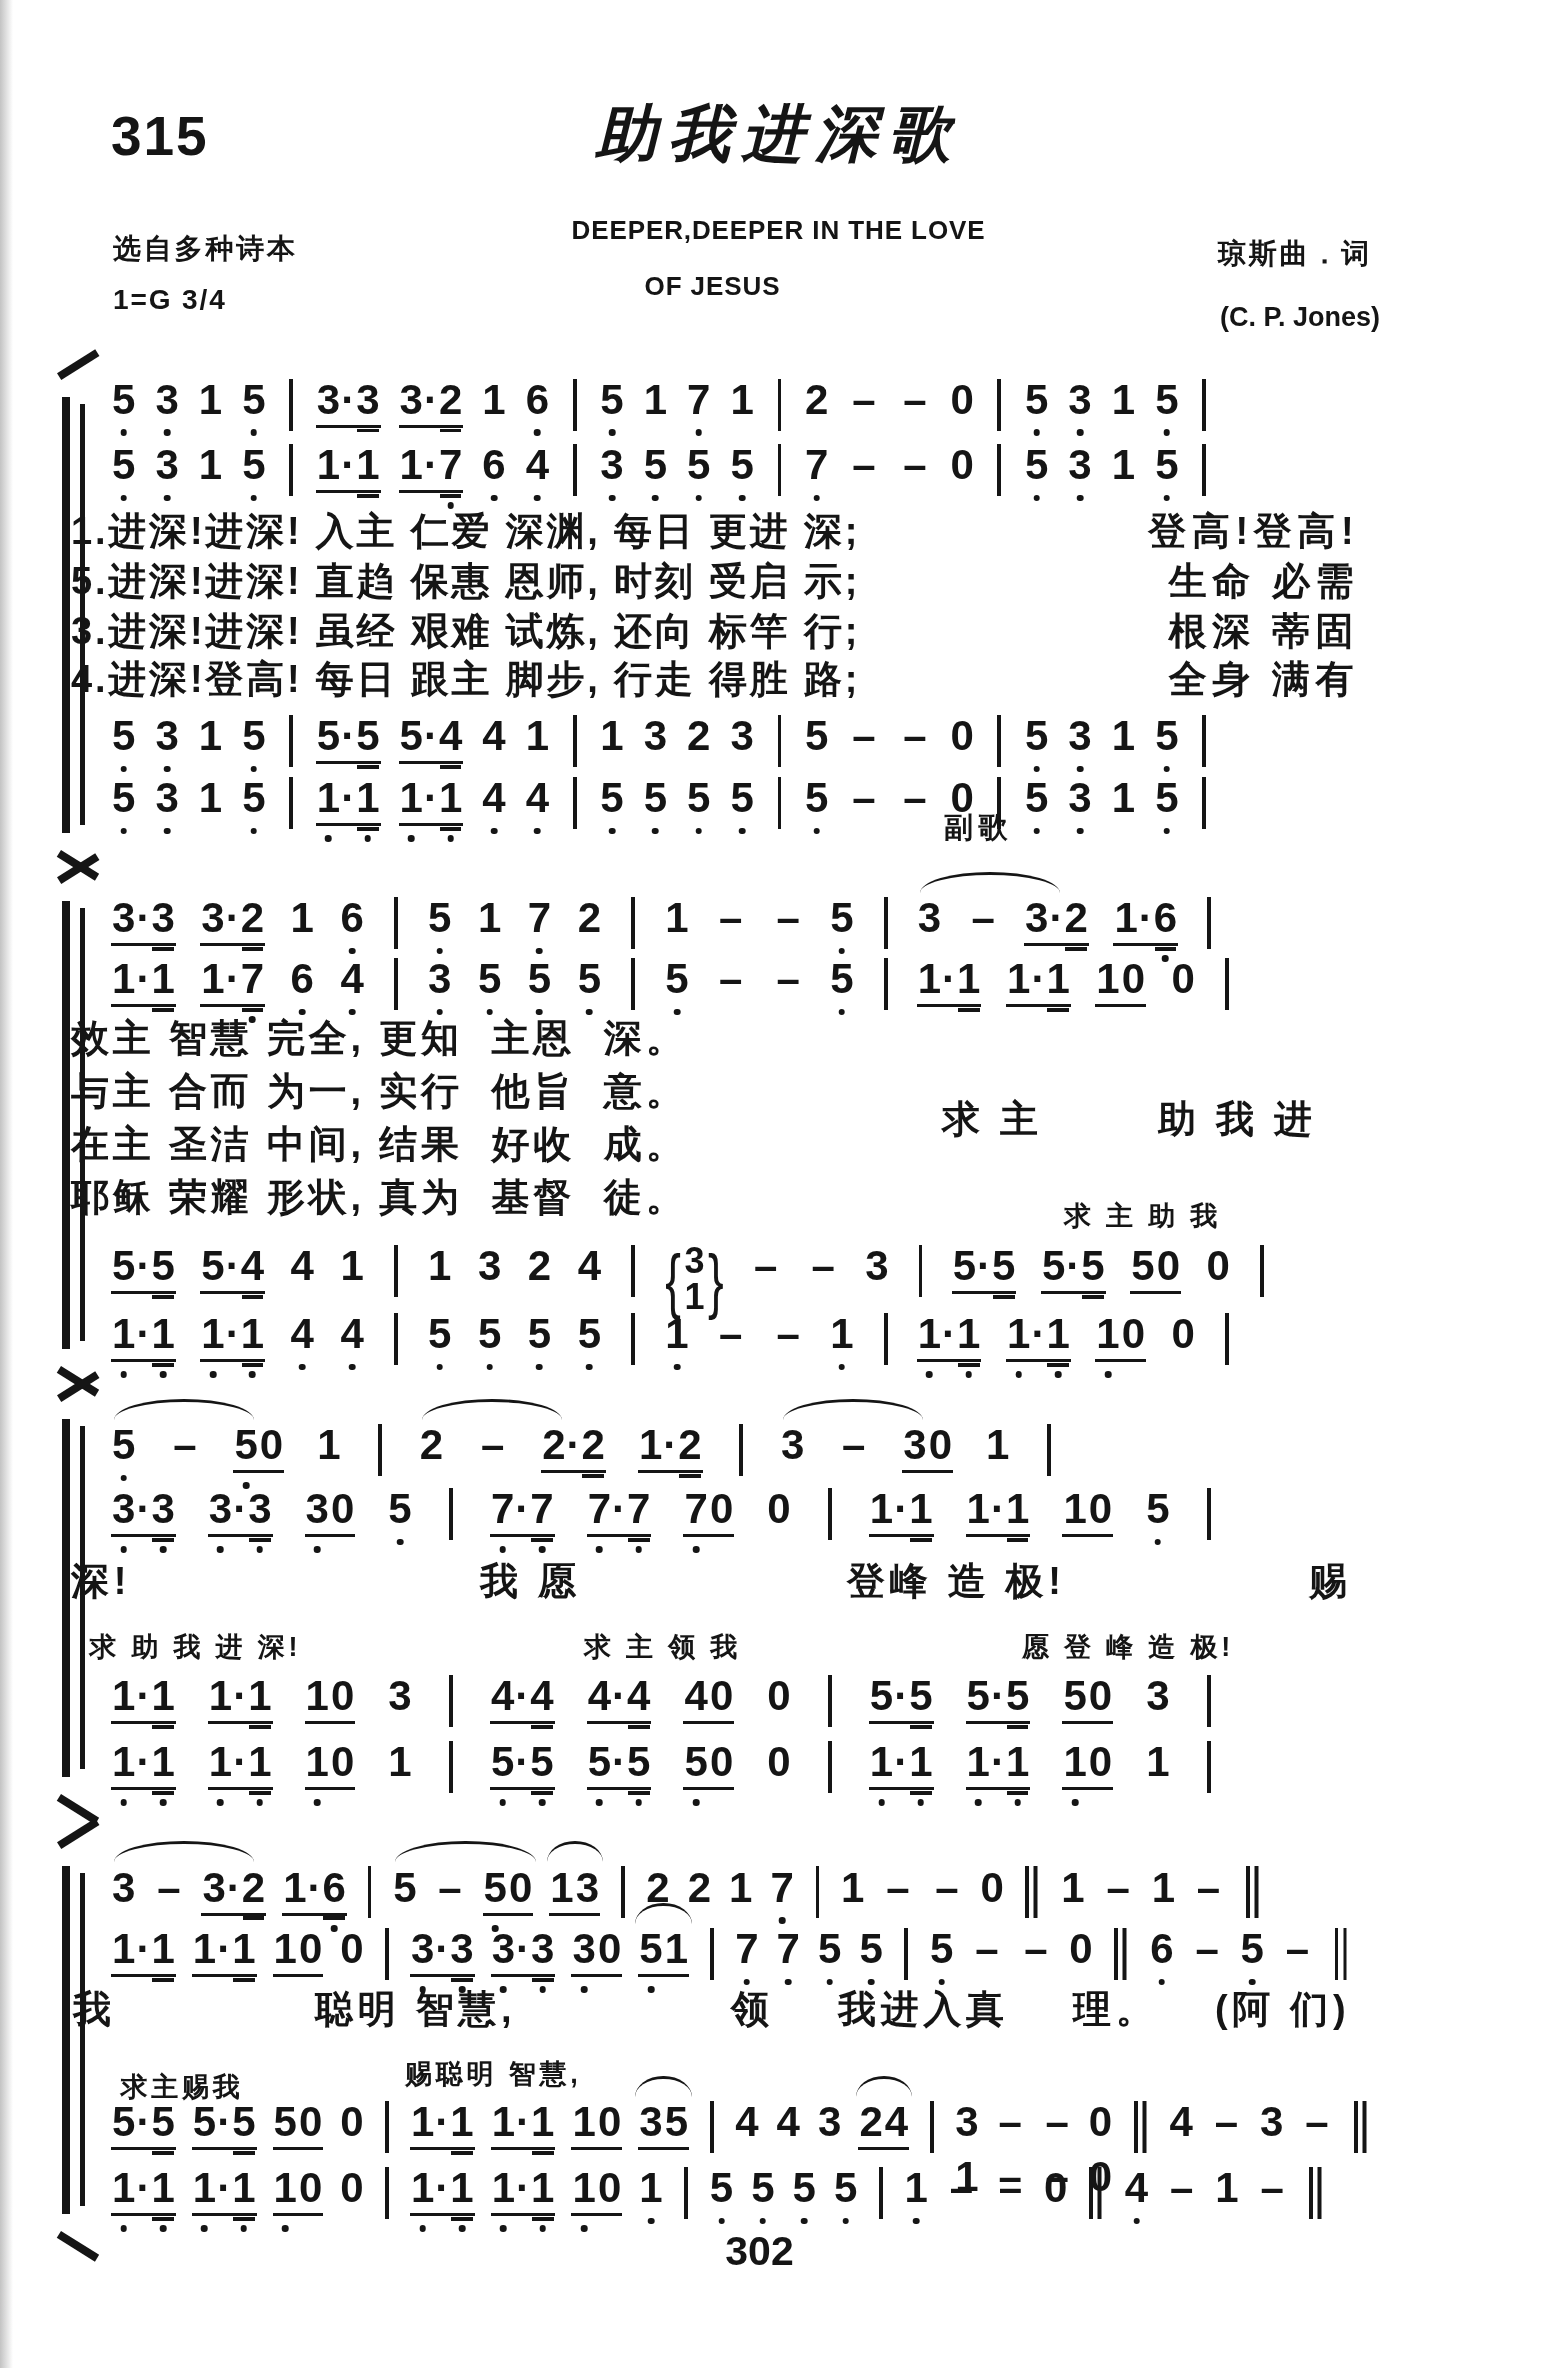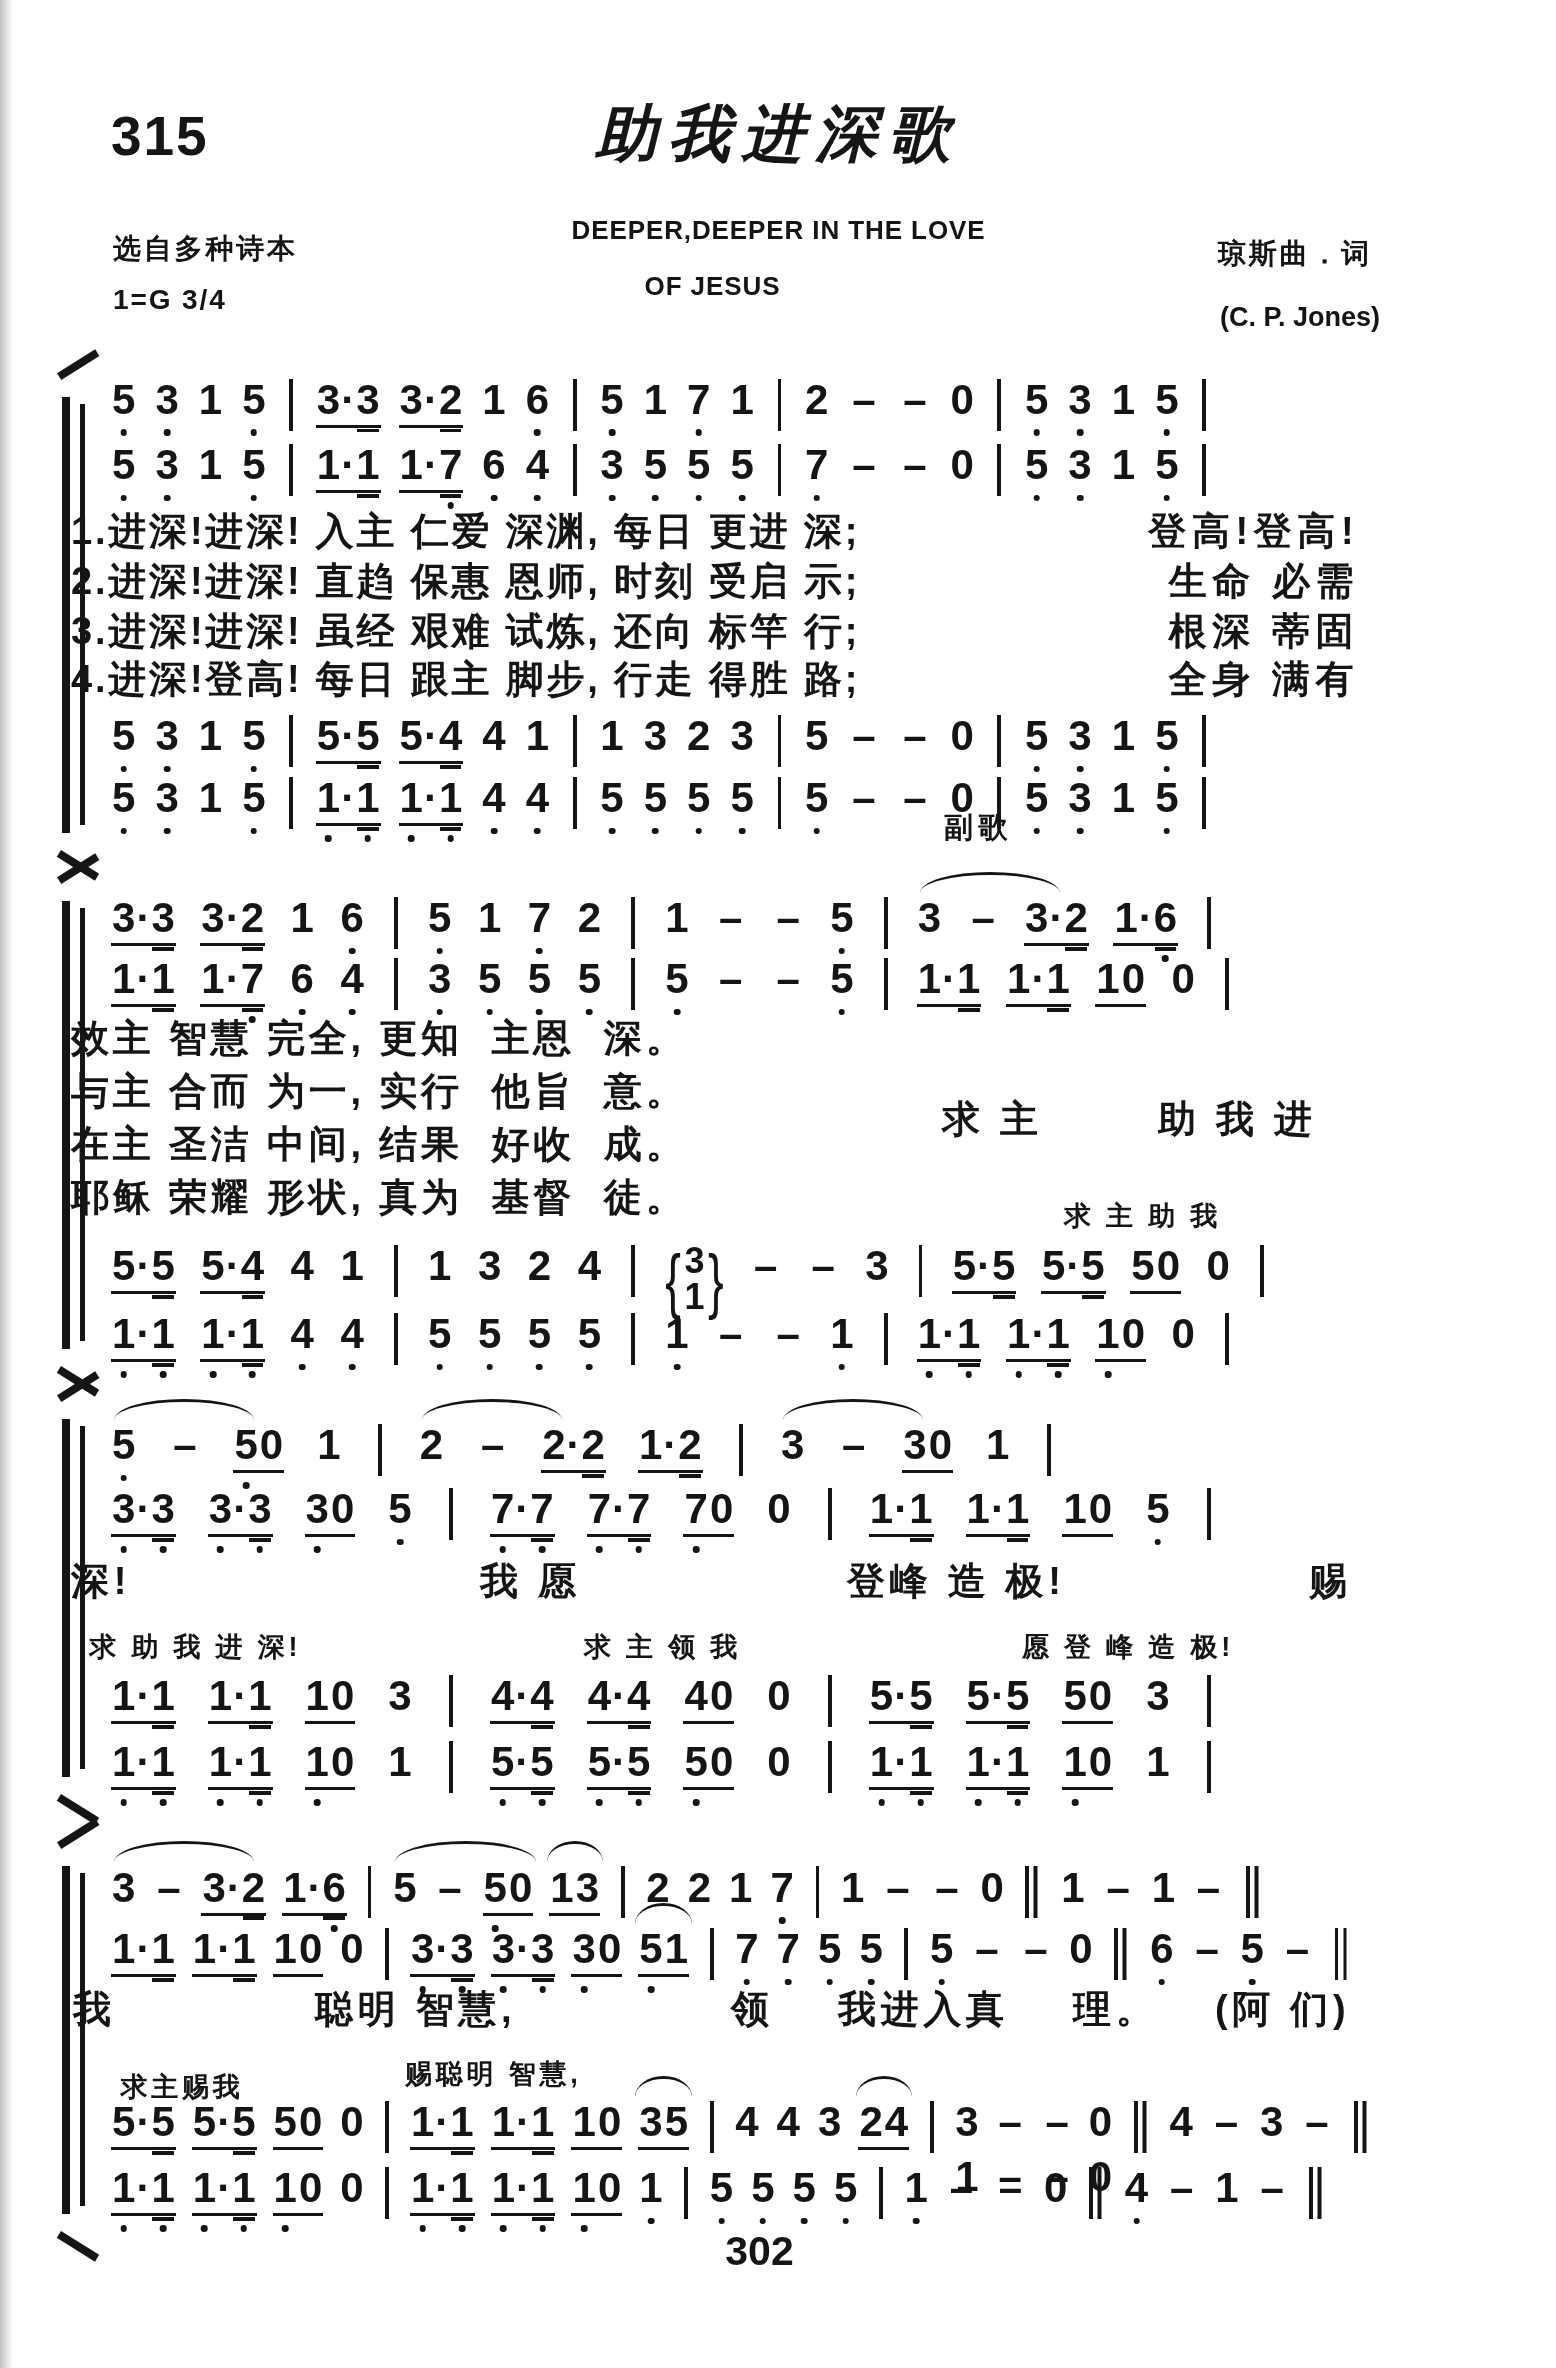--- a/index.html
+++ b/index.html
@@ -234,21 +234,21 @@
           <span class="ch lo">5</span>
         </span>
         <span class="bar"></span>
       </div>
 
     <div class="vrow" style="top:134px">
       <span>1.进深!进深! 入主 仁爱 深渊, 每日 更进 深;</span>
       <span class="vtail">登高!登高!</span>
     </div>
     <div class="vrow" style="top:184px">
-      <span>2.进深!进深! 直趋 保惠 恩师, 时刻 受启 示;</span>
+      <span>5.进深!进深! 直趋 保惠 恩师, 时刻 受启 示;</span>
       <span class="vtail">生命 必需</span>
     </div>
     <div class="vrow" style="top:234px">
       <span>3.进深!进深! 虽经 艰难 试炼, 还向 标竿 行;</span>
       <span class="vtail">根深 蒂固</span>
     </div>
     <div class="vrow" style="top:282px">
       <span>4.进深!登高! 每日 跟主 脚步, 行走 得胜 路;</span>
       <span class="vtail">全身 满有</span>
     </div>

